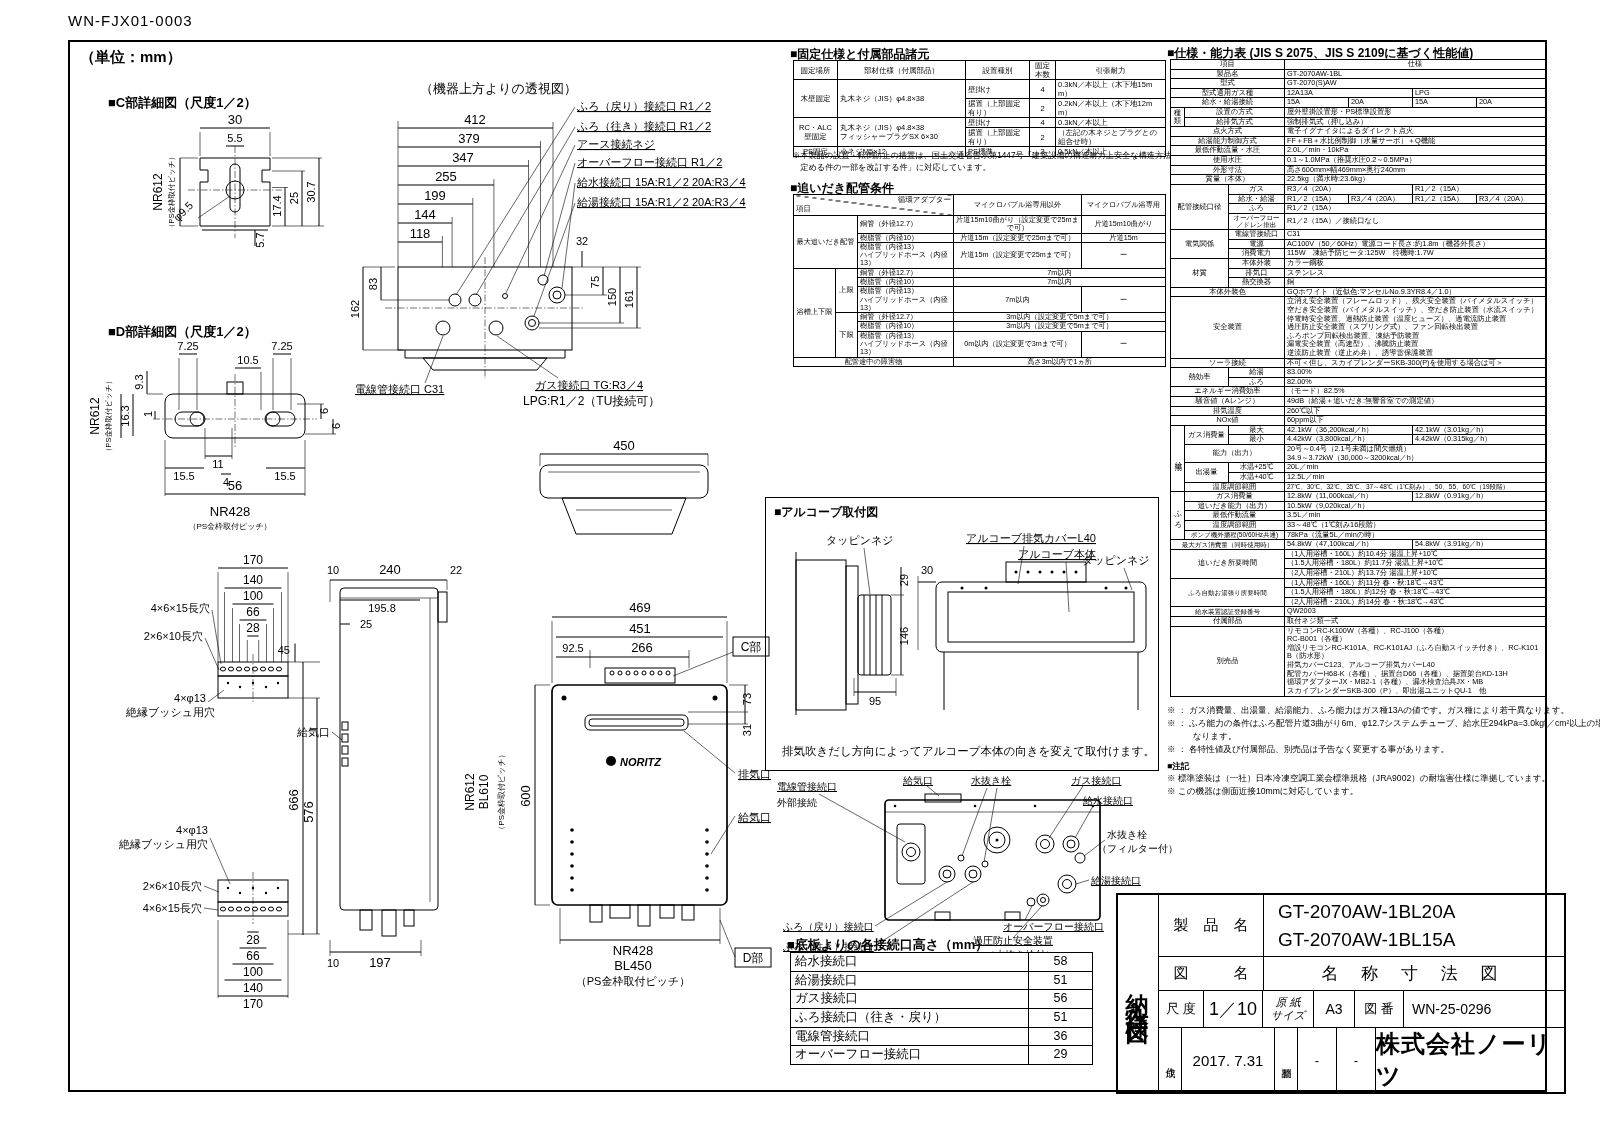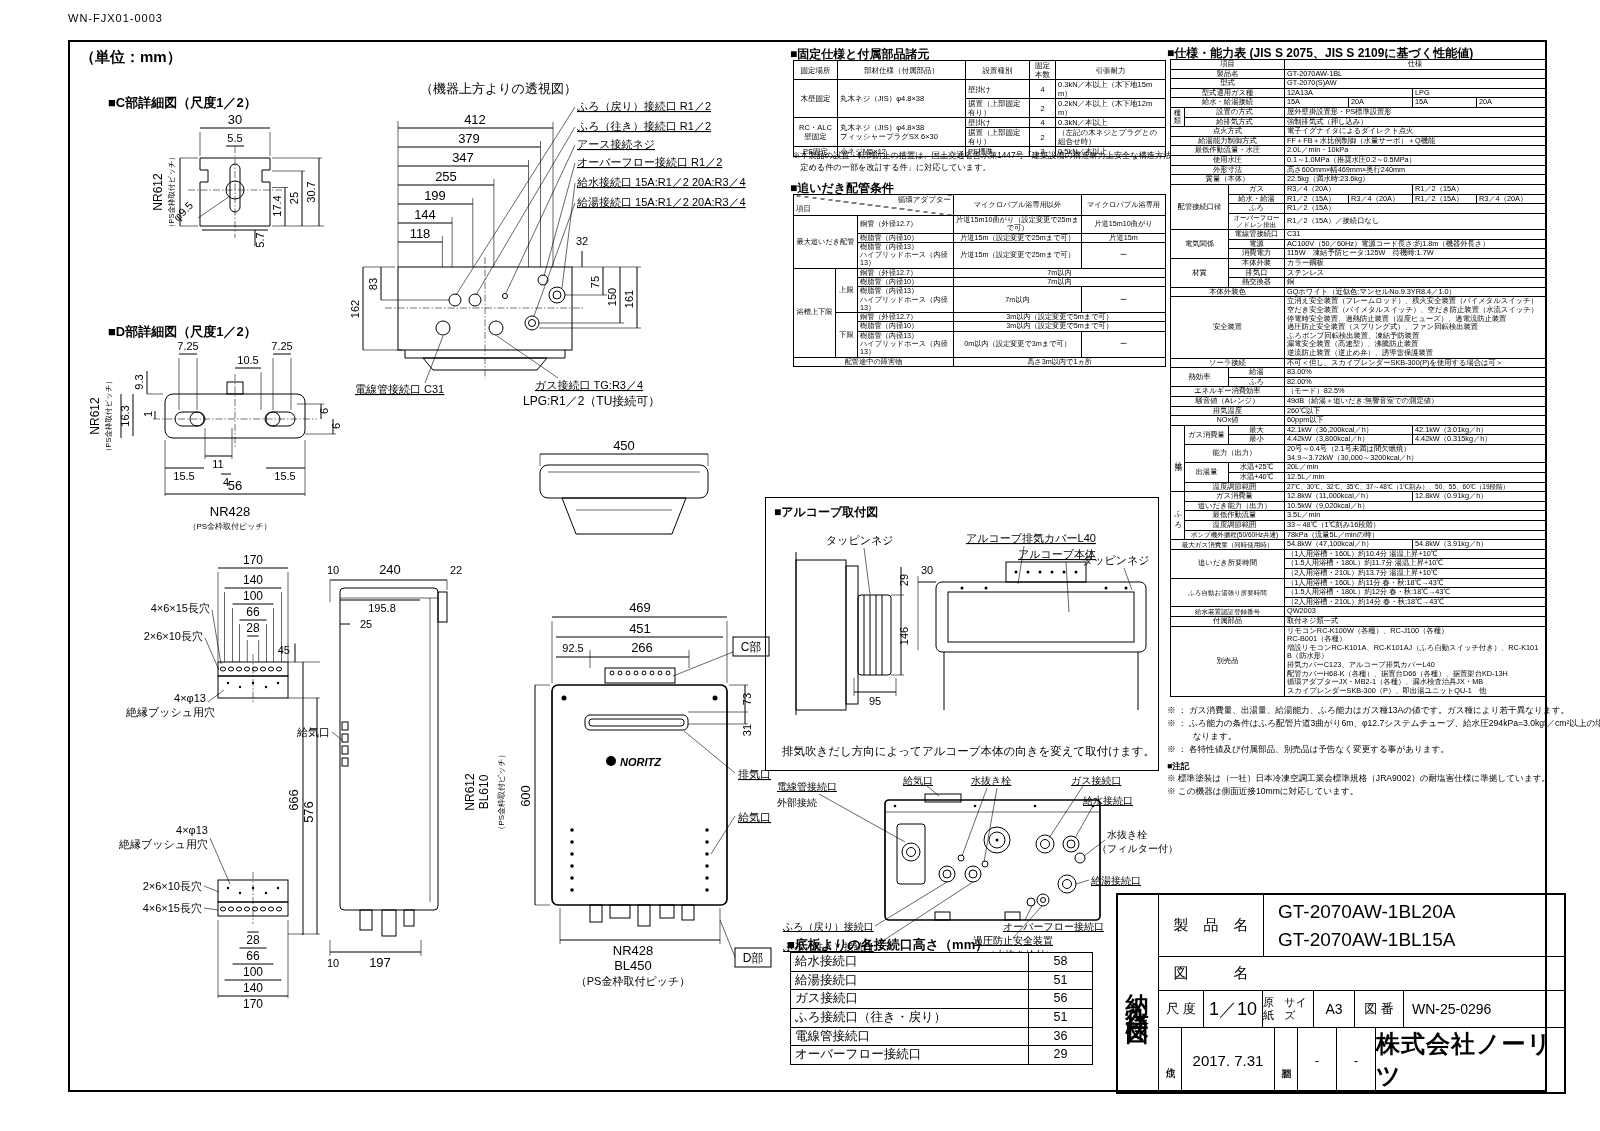--- a/index.html
+++ b/index.html
@@ -46,21 +46,21 @@
   #tblock .c:last-child{border-right:none;}
   .diagcell{position:relative;height:20px;background:linear-gradient(to top right,transparent 49.3%,#000 49.3%,#000 50.7%,transparent 50.7%);}
   .diagcell .tl{position:absolute;left:2px;bottom:1px;font-size:7.5px;}
   .diagcell .tr{position:absolute;right:2px;top:1px;font-size:7.5px;}
 </style>
 </head>
 <body>
 
 <div id="page">
 
-  <div class="abs" style="left:68px;top:12px;font-size:11px;letter-spacing:1px;">WN-FJX01-0003</div>
+  <div class="abs" style="left:68px;top:12px;font-size:15px;letter-spacing:1px;">WN-FJX01-0003</div>
 
   <div class="abs sheet" style="left:68px;top:40px;width:1475px;height:1048px;"></div>
 
   <div class="abs" style="left:80px;top:48px;font-size:15px;font-weight:bold;">（単位：mm）</div>
 
   <div class="abs ttl" style="left:108px;top:94px;">■C部詳細図（尺度1／2）</div>
   <svg class="abs" style="left:80px;top:106px;" width="300" height="210" viewBox="0 0 300 210">
     <g>
       <path d="M120,52 H190 V64 H182 V76 H190 V120 H120 V76 H128 V64 H120 Z"></path>
       <line x1="122" y1="124" x2="188" y2="124"></line>
@@ -1037,25 +1037,26 @@
     <div class="rows">
       <div class="r" style="height:70px;">
         <div class="c" style="width:104px;font-size:15px;">製　品　名</div>
         <div class="c" style="flex:1;flex-direction:column;align-items:flex-start;justify-content:center;padding-left:14px;font-size:19px;line-height:1.45;">
           <div>GT-2070AW-1BL20A</div>
           <div>GT-2070AW-1BL15A</div>
         </div>
       </div>
       <div class="r" style="height:37px;">
         <div class="c" style="width:104px;font-size:15px;">図　　　名</div>
+        <div class="c" style="flex:1;font-size:17px;letter-spacing:9px;">名 称 寸 法 図</div>
       </div>
       <div class="r" style="height:41px;">
         <div class="c" style="width:44px;font-size:13px;">尺 度</div>
         <div class="c" style="width:58px;font-size:18px;">1／10</div>
-        <div class="c" style="width:50px;flex-direction:row;font-size:11px;line-height:1.2;">
+        <div class="c" style="width:50px;flex-direction:column;font-size:11px;line-height:1.2;font-style:italic;">
           <div>原 紙</div>
           <div>サイズ</div>
         </div>
         <div class="c" style="width:40px;font-size:14px;">A3</div>
         <div class="c" style="width:48px;font-size:13px;">図 番</div>
         <div class="c" style="flex:1;justify-content:flex-start;padding-left:8px;font-size:14px;">WN-25-0296</div>
       </div>
       <div class="r" style="flex:1;">
         <div class="c" style="width:22px;font-size:10px;writing-mode:vertical-rl;">作成</div>
         <div class="c" style="width:92px;font-size:15px;">2017. 7.31</div>

